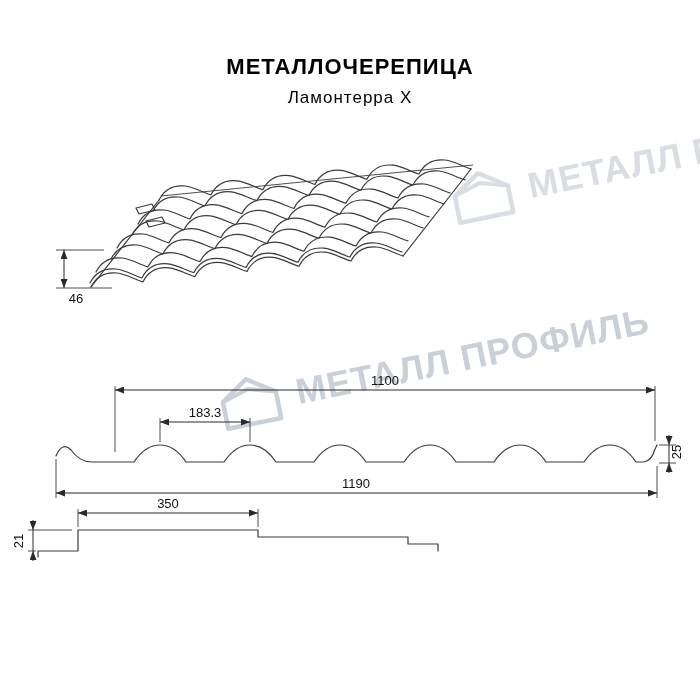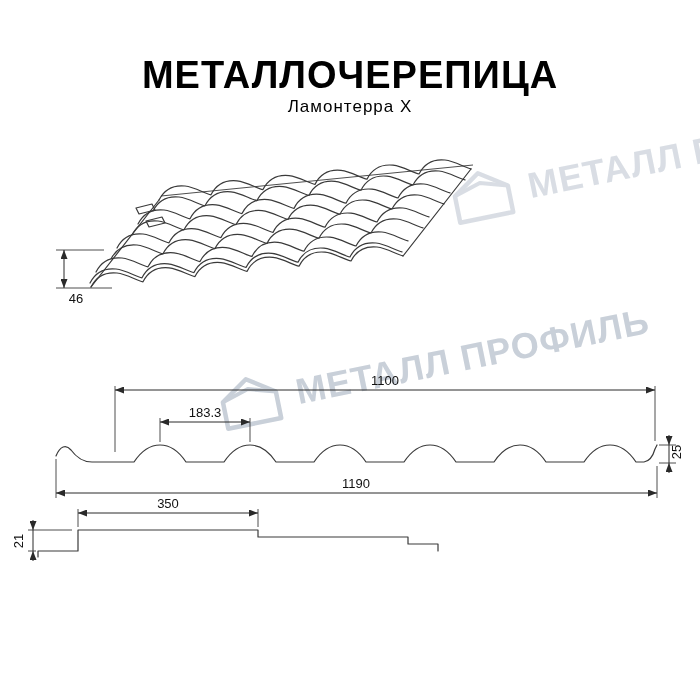--- a/index.html
+++ b/index.html
@@ -1,22 +1,22 @@
 <!DOCTYPE html>
 <html><head>
 <meta charset="utf-8">
 <style>
   html,body{margin:0;padding:0;background:#ffffff;}
   body{width:700px;height:700px;overflow:hidden;font-family:"Liberation Sans",sans-serif;}
   .canvas{position:relative;width:700px;height:700px;overflow:hidden;background:#fff;}
 
   
   .hdr{position:absolute;left:0;top:0;width:700px;text-align:center;z-index:3;}
-  .hdr .title{margin-top:54px;font-size:38px;font-weight:700;letter-spacing:1px;color:#000;}
-  .hdr .subtitle{margin-top:0;font-size:17px;font-weight:400;letter-spacing:1px;color:#000;}
+  .hdr .title{margin-top:54px;font-size:22px;font-weight:700;letter-spacing:1px;color:#000;}
+  .hdr .subtitle{margin-top:8px;font-size:17px;font-weight:400;letter-spacing:1px;color:#000;}
 
   
   .wm{position:absolute;display:flex;align-items:center;gap:16px;color:#c9d0d9;
       white-space:nowrap;z-index:1;}
   .wm-text{font-size:36px;font-weight:700;letter-spacing:1px;}
   .wm-main{left:220px;top:382px;transform:rotate(-11.5deg);transform-origin:left center;}
   .wm-top{left:452px;top:176px;transform:rotate(-11.5deg);transform-origin:left center;opacity:.7;}
   .wm svg{display:block;}
 
   

